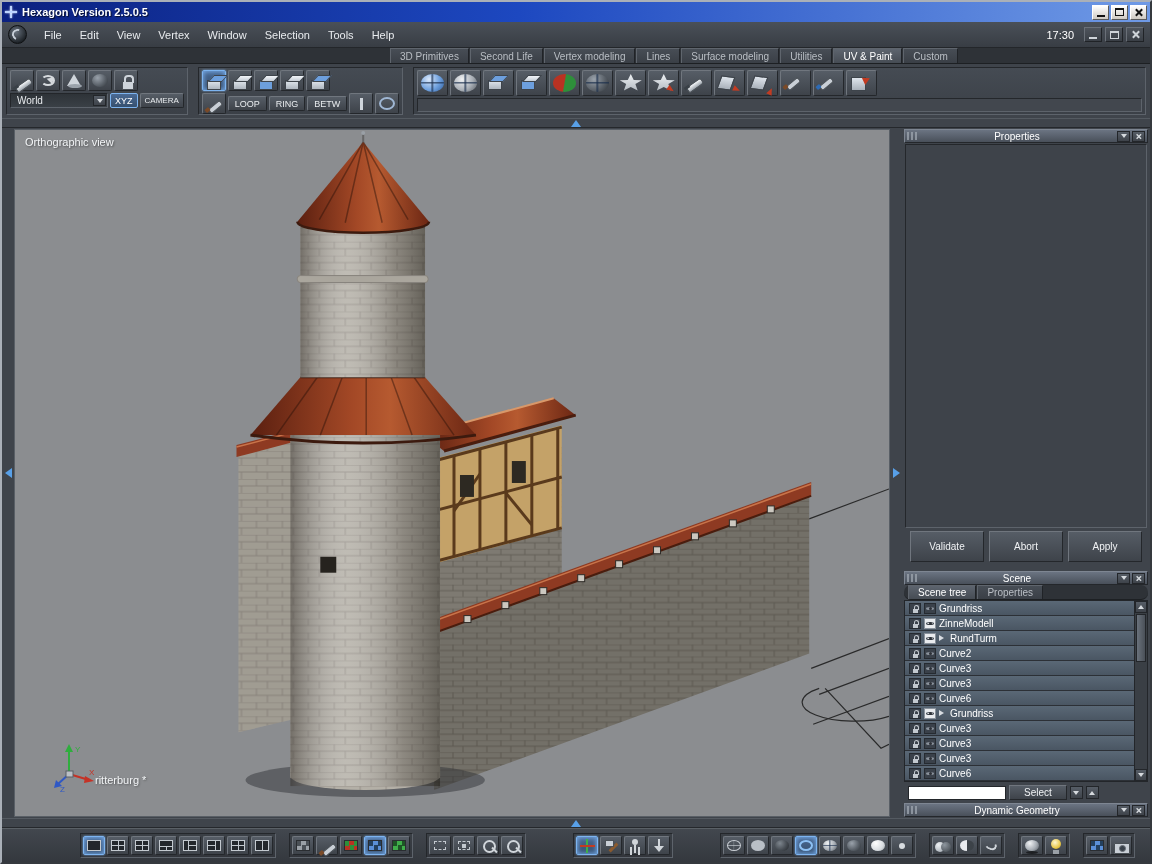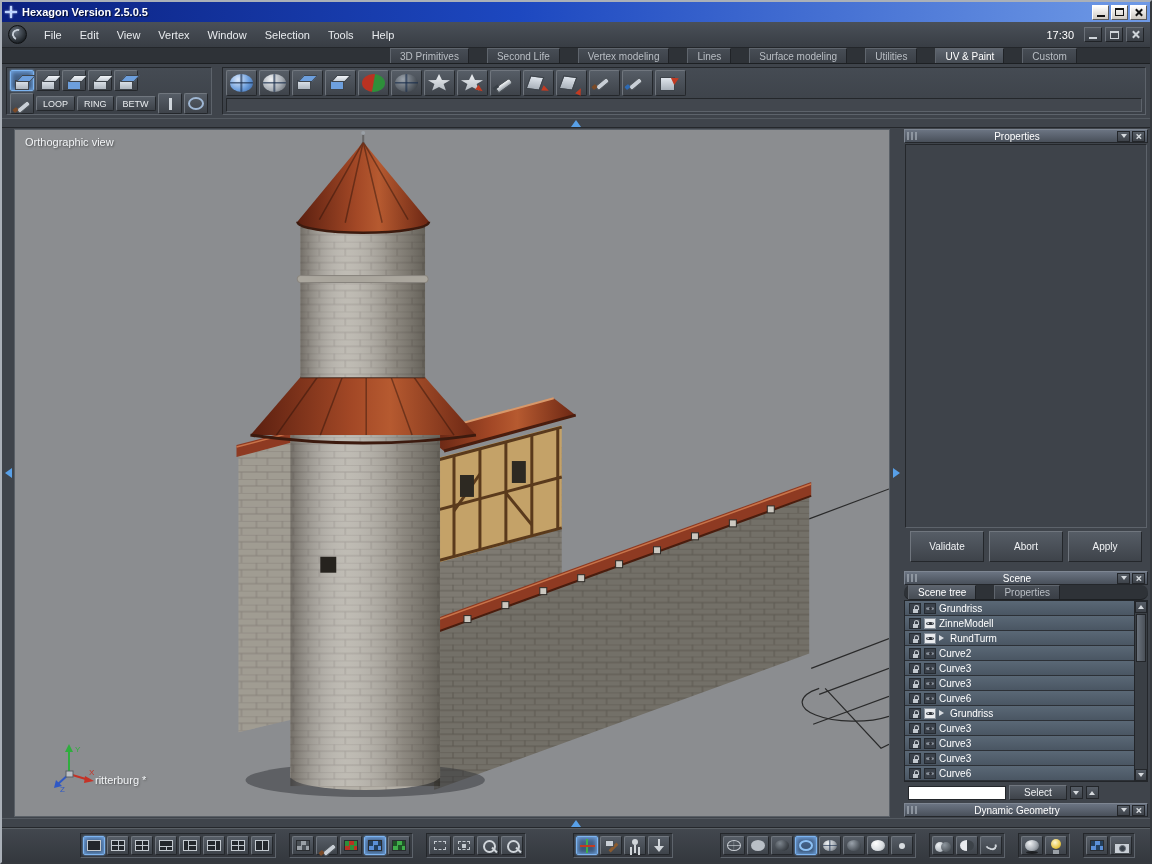--- a/index.html
+++ b/index.html
@@ -42,21 +42,21 @@
   .clock{ color:#fff; font-size:11px; margin-right:10px; }
   .mb-btns{ display:flex; gap:3px; }
   .mbb{ width:18px; height:15px; color:#cfd4d9; background:linear-gradient(#4e545c,#3a3f46);
     border:1px solid; border-color:#6a7078 #202327 #202327 #6a7078; display:flex; align-items:center; justify-content:center; }
 
   
   .tabsrow{ height:16px; flex:none; background:#2e3237; display:flex; padding-left:388px; border-bottom:1px solid #1d2023; }
   .tabs{ display:flex; }
   .tab{ font-size:10px; color:#b9bec4; padding:0 9px; display:flex; align-items:center;
     background:linear-gradient(#474d55,#3a3f46); border:1px solid; border-color:#5f656d #202327 #202327 #5f656d;
-    border-bottom:none; margin-right:18px; white-space:nowrap; }
+    border-bottom:none; margin-right:1px; white-space:nowrap; }
   .tab.active{ color:#ffffff; background:linear-gradient(#5d646e,#464c54); }
 
   
   .toolbars{ height:54px; flex:none; display:flex; gap:10px; padding:3px 4px; }
   .tgroup{ border:1px solid; border-color:#24272b #5d636b #5d636b #24272b; background:linear-gradient(#454b53,#3b4047);
     padding:2px 3px; display:flex; flex-direction:column; gap:2px; }
   .tgroup.big{ flex:1; }
   .trow{ display:flex; gap:2px; align-items:center; }
   .trow.empty{ flex:1; border:1px solid; border-color:#24272b #5d636b #5d636b #24272b; background:#42474e; }
 
@@ -304,20 +304,39 @@
         <span class="tab">Vertex modeling</span>
         <span class="tab">Lines</span>
         <span class="tab">Surface modeling</span>
         <span class="tab">Utilities</span>
         <span class="tab active">UV &amp; Paint</span>
         <span class="tab">Custom</span>
       </div>
   </div>
 
   <div class="toolbars">
+    <div class="tgroup">
+      <div class="trow">
+          <span class="icn g-knife"></span>
+          <span class="icn g-orbit"></span>
+          <span class="icn g-cone"></span>
+          <span class="icn g-sphere dark"></span>
+          <span class="icn g-lock"></span>
+        </div>
+      <div class="trow">
+        <span class="dropdown">
+          <span>World</span>
+          <span class="dd-btn">
+              <i class="gl-down"></i>
+            </span>
+        </span>
+        <button class="sbtn xyz">XYZ</button>
+        <button class="sbtn cam">CAMERA</button>
+      </div>
+    </div>
     <div class="tgroup">
       <div class="trow">
           <span class="icn g-cube blue-top active"></span>
           <span class="icn g-cube"></span>
           <span class="icn g-cube blue-front"></span>
           <span class="icn g-cube"></span>
           <span class="icn g-cube blue-top"></span>
         </div>
       <div class="trow">
         <span class="trow">

